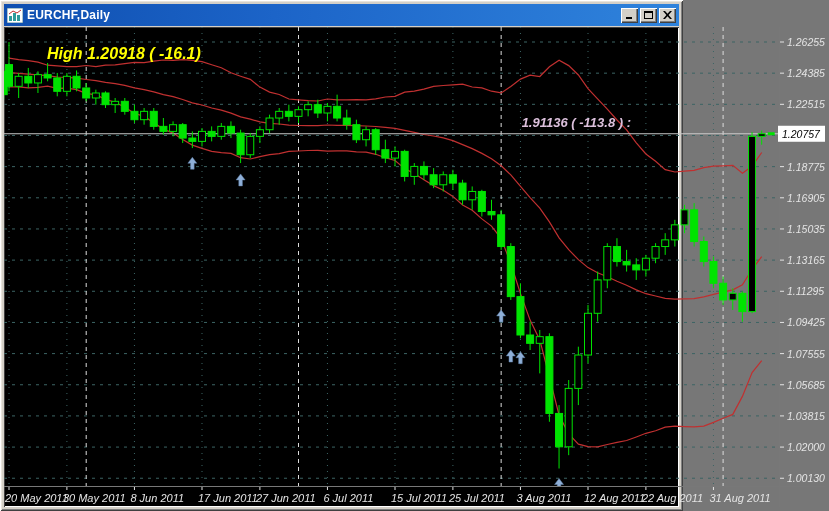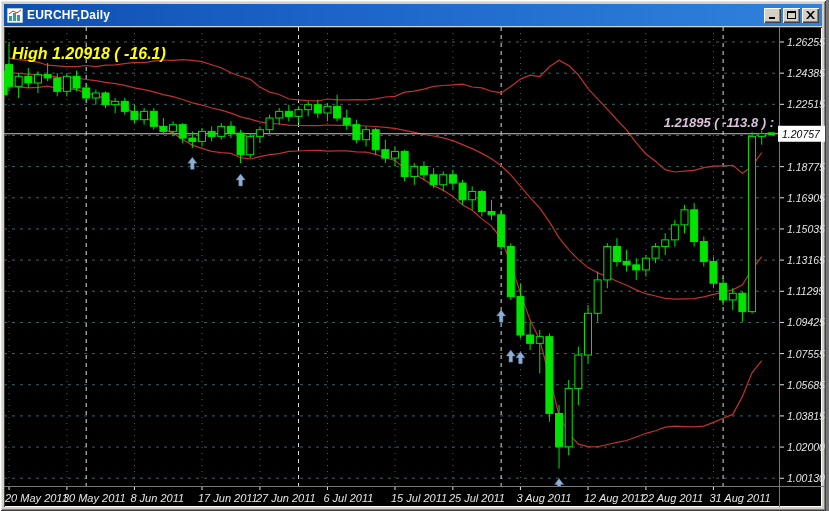--- a/index.html
+++ b/index.html
@@ -1,18 +1,18 @@
 <!DOCTYPE html>
 <html><head>
 <meta charset="utf-8">
 <style>
   html,body{margin:0;padding:0;background:#777;}
   *{box-sizing:border-box;}
   .mt-window{
-    position:relative;width:826px;height:511px;background:#D4D0C8;
+    position:relative;width:683px;height:511px;background:#D4D0C8;
     box-shadow:inset 1px 1px 0 #FFFFFF, inset -1px -1px 0 #404040, inset 2px 2px 0 #E8E4DC, inset -2px -2px 0 #808080;
     font-family:"Liberation Sans",sans-serif;
   }
   .titlebar{
     position:absolute;left:4px;top:4px;right:4px;height:22px;
     background:linear-gradient(90deg,#0F4FB0 0%,#1C64C8 40%,#2F83DC 100%);
     display:flex;align-items:center;padding:0 3px;
   }
   .titlebar .app-icon{width:16px;height:15px;margin-right:4px;flex:0 0 auto;}
   .titlebar .title-text{
@@ -25,21 +25,21 @@
     display:flex;align-items:center;justify-content:center;cursor:default;
   }
   .win-btn svg{display:block;}
   .chart-client{
     position:absolute;left:4px;top:27px;right:4px;bottom:4px;background:#000;
     box-shadow:inset 1px 1px 0 #404040, inset -1px -1px 0 #FFFFFF;
     font-style:italic;
   }
   #chart-svg{position:absolute;left:0;top:0;}
   svg text{font-family:"Liberation Sans",sans-serif;}
-  .annot{position:absolute;white-space:nowrap;font-weight:bold;pointer-events:none;}
+  .annot{position:absolute;white-space:nowrap;font-weight:bold;pointer-events:none;margin-left:35px;}
   .annot-high{left:8px;top:18px;font-size:16px;color:#FFFF00;}
   .annot-low{left:8px;top:430px;font-size:16px;color:#FFFF00;}
   .annot-res{right:48px;top:88px;font-size:13px;color:#DCC0DC;}
   .annot-sup{left:477px;top:444px;font-size:13px;color:#A878D0;}
 </style>
 </head>
 <body>
 
 <div class="mt-window">
 
@@ -333,16 +333,16 @@
         <line x1="516.45" y1="460" x2="516.45" y2="463" stroke="#E4E4E4"></line>
         <text x="512.45" y="475" fill="#E4E4E4" font-size="11">3 Aug 2011</text>
         <line x1="584" y1="460" x2="584" y2="463" stroke="#E4E4E4"></line>
         <text x="580" y="475" fill="#E4E4E4" font-size="11">12 Aug 2011</text>
         <line x1="641.9" y1="460" x2="641.9" y2="463" stroke="#E4E4E4"></line>
         <text x="637.9" y="475" fill="#E4E4E4" font-size="11">22 Aug 2011</text>
         <line x1="709.45" y1="460" x2="709.45" y2="463" stroke="#E4E4E4"></line>
         <text x="705.45" y="475" fill="#E4E4E4" font-size="11">31 Aug 2011</text>
       </svg>
     <div class="annot annot-high">High 1.20918 ( -16.1)</div>
-    <div class="annot annot-res">1.21895 ( -113.8 ) :</div>
+    <div class="annot annot-res">1.91136 ( -113.8 ) :</div>
   </div>
 
 </div>
 
 </body></html>

